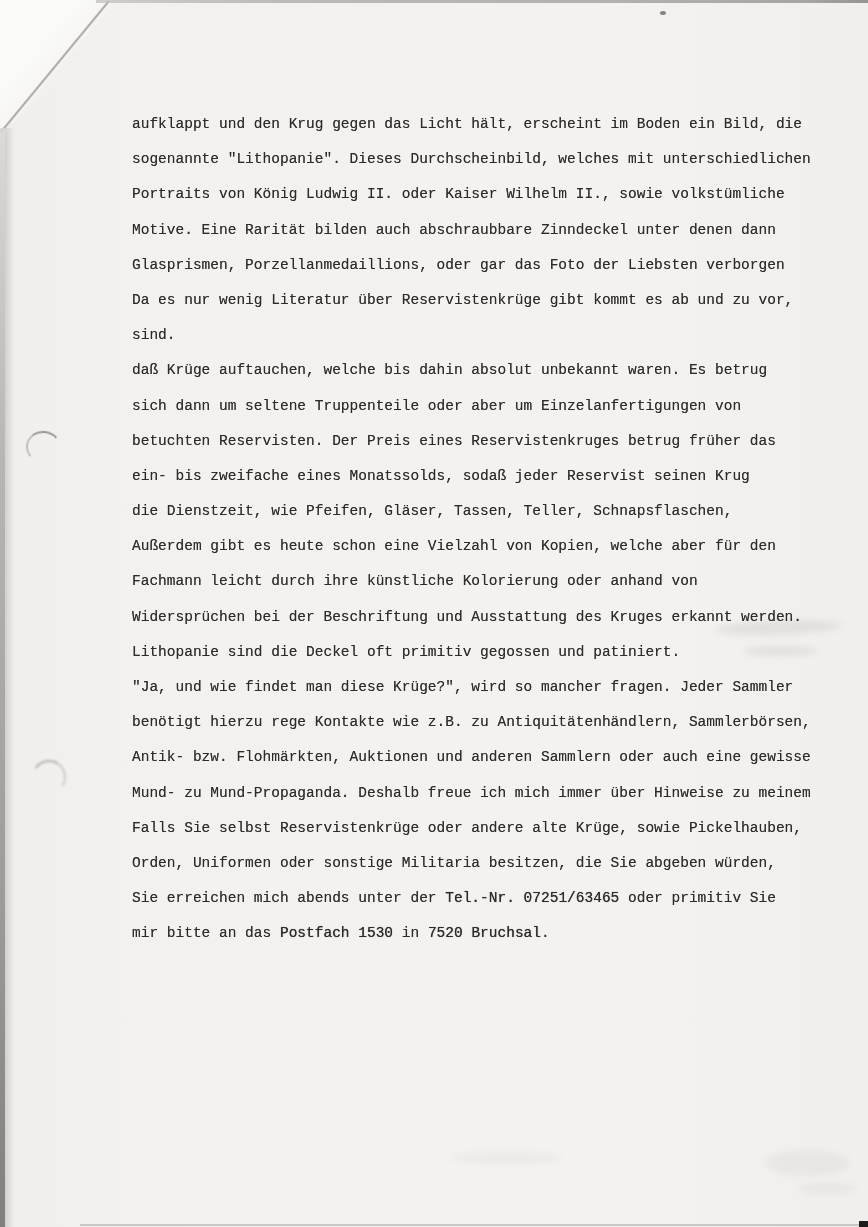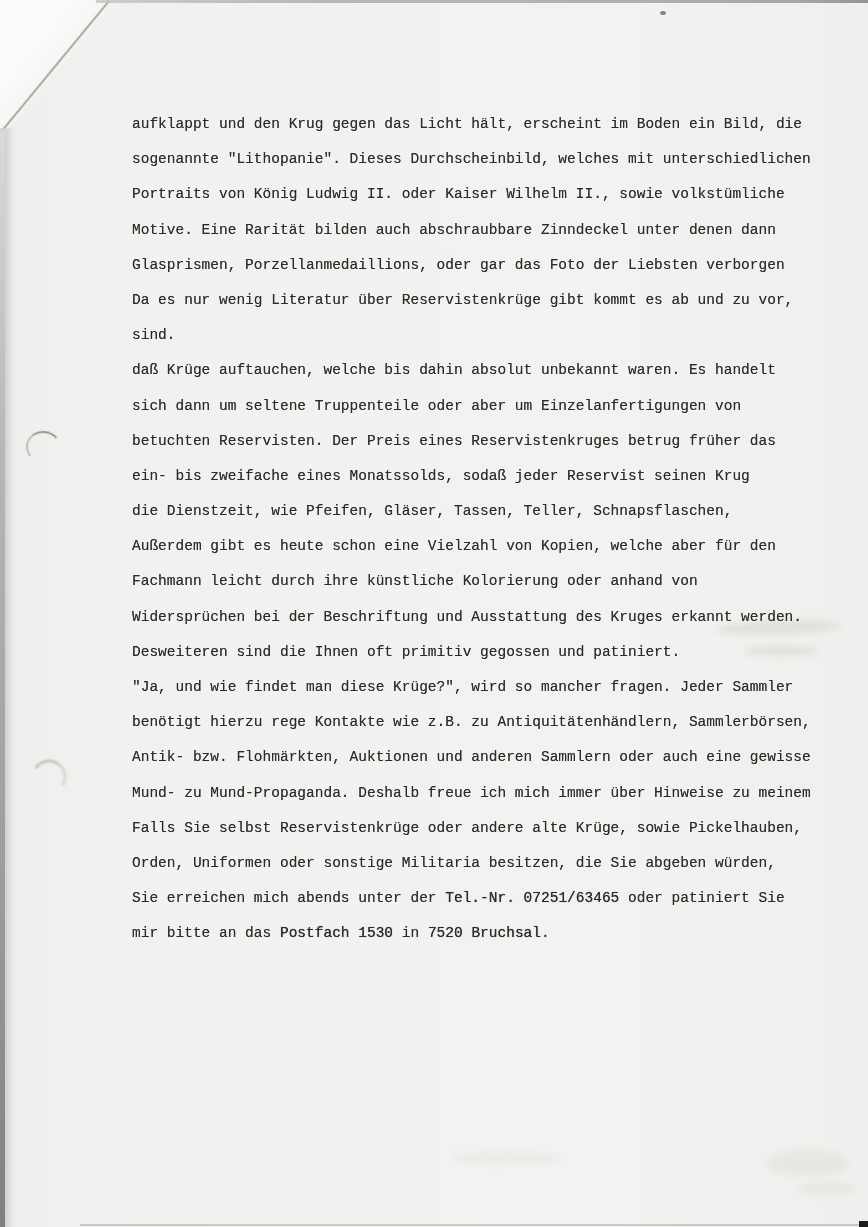--- a/index.html
+++ b/index.html
@@ -129,32 +129,32 @@
   <div class="smudge s5"></div>
 
   <div class="textblock">
       <div class="tline"><span>aufklappt und den Krug gegen das Licht hält, erscheint im Boden ein Bild, die</span></div>
       <div class="tline"><span>sogenannte "Lithopanie". Dieses Durchscheinbild, welches mit unterschiedlichen</span></div>
       <div class="tline"><span>Portraits von König Ludwig II. oder Kaiser Wilhelm II., sowie volkstümliche</span></div>
       <div class="tline"><span>Motive. Eine Rarität bilden auch abschraubbare Zinndeckel unter denen dann</span></div>
       <div class="tline"><span>Glasprismen, Porzellanmedaillions, oder gar das Foto der Liebsten verborgen</span></div>
       <div class="tline"><span>Da es nur wenig Literatur über Reservistenkrüge gibt kommt es ab und zu vor,</span></div>
       <div class="tline"><span>sind.</span></div>
-      <div class="tline"><span>daß Krüge auftauchen, welche bis dahin absolut unbekannt waren. Es handelt</span></div>
+      <div class="tline"><span>daß Krüge auftauchen, welche bis dahin absolut unbekannt waren. Es betrug</span></div>
       <div class="tline"><span>sich dann um seltene Truppenteile oder aber um Einzelanfertigungen von</span></div>
       <div class="tline"><span>betuchten Reservisten. Der Preis eines Reservistenkruges betrug früher das</span></div>
       <div class="tline"><span>ein- bis zweifache eines Monatssolds, sodaß jeder Reservist seinen Krug</span></div>
       <div class="tline"><span>die Dienstzeit, wie Pfeifen, Gläser, Tassen, Teller, Schnapsflaschen,</span></div>
       <div class="tline"><span>Außerdem gibt es heute schon eine Vielzahl von Kopien, welche aber für den</span></div>
       <div class="tline"><span>Fachmann leicht durch ihre künstliche Kolorierung oder anhand von</span></div>
       <div class="tline"><span>Widersprüchen bei der Beschriftung und Ausstattung des Kruges erkannt werden.</span></div>
-      <div class="tline"><span>Desweiteren sind die Ihnen oft primitiv gegossen und patiniert.</span></div>
+      <div class="tline"><span>Lithopanie sind die Deckel oft primitiv gegossen und patiniert.</span></div>
       <div class="tline"><span>"Ja, und wie findet man diese Krüge?", wird so mancher fragen. Jeder Sammler</span></div>
       <div class="tline"><span>benötigt hierzu rege Kontakte wie z.B. zu Antiquitätenhändlern, Sammlerbörsen,</span></div>
       <div class="tline"><span>Antik- bzw. Flohmärkten, Auktionen und anderen Sammlern oder auch eine gewisse</span></div>
       <div class="tline"><span>Mund- zu Mund-Propaganda. Deshalb freue ich mich immer über Hinweise zu meinem</span></div>
       <div class="tline"><span>Falls Sie selbst Reservistenkrüge oder andere alte Krüge, sowie Pickelhauben,</span></div>
       <div class="tline"><span>Orden, Uniformen oder sonstige Militaria besitzen, die Sie abgeben würden,</span></div>
-      <div class="tline"><span>Sie erreichen mich abends unter der </span><span class="b">Tel.-Nr. 07251/63465</span><span> oder patiniert Sie</span></div>
+      <div class="tline"><span>Sie erreichen mich abends unter der </span><span class="b">Tel.-Nr. 07251/63465</span><span> oder primitiv Sie</span></div>
       <div class="tline"><span>mir bitte an das </span><span class="b">Postfach 1530</span><span> in </span><span class="b">7520 Bruchsal</span><span>.</span></div>
     </div>
 
 </div>
 
 </body></html>

